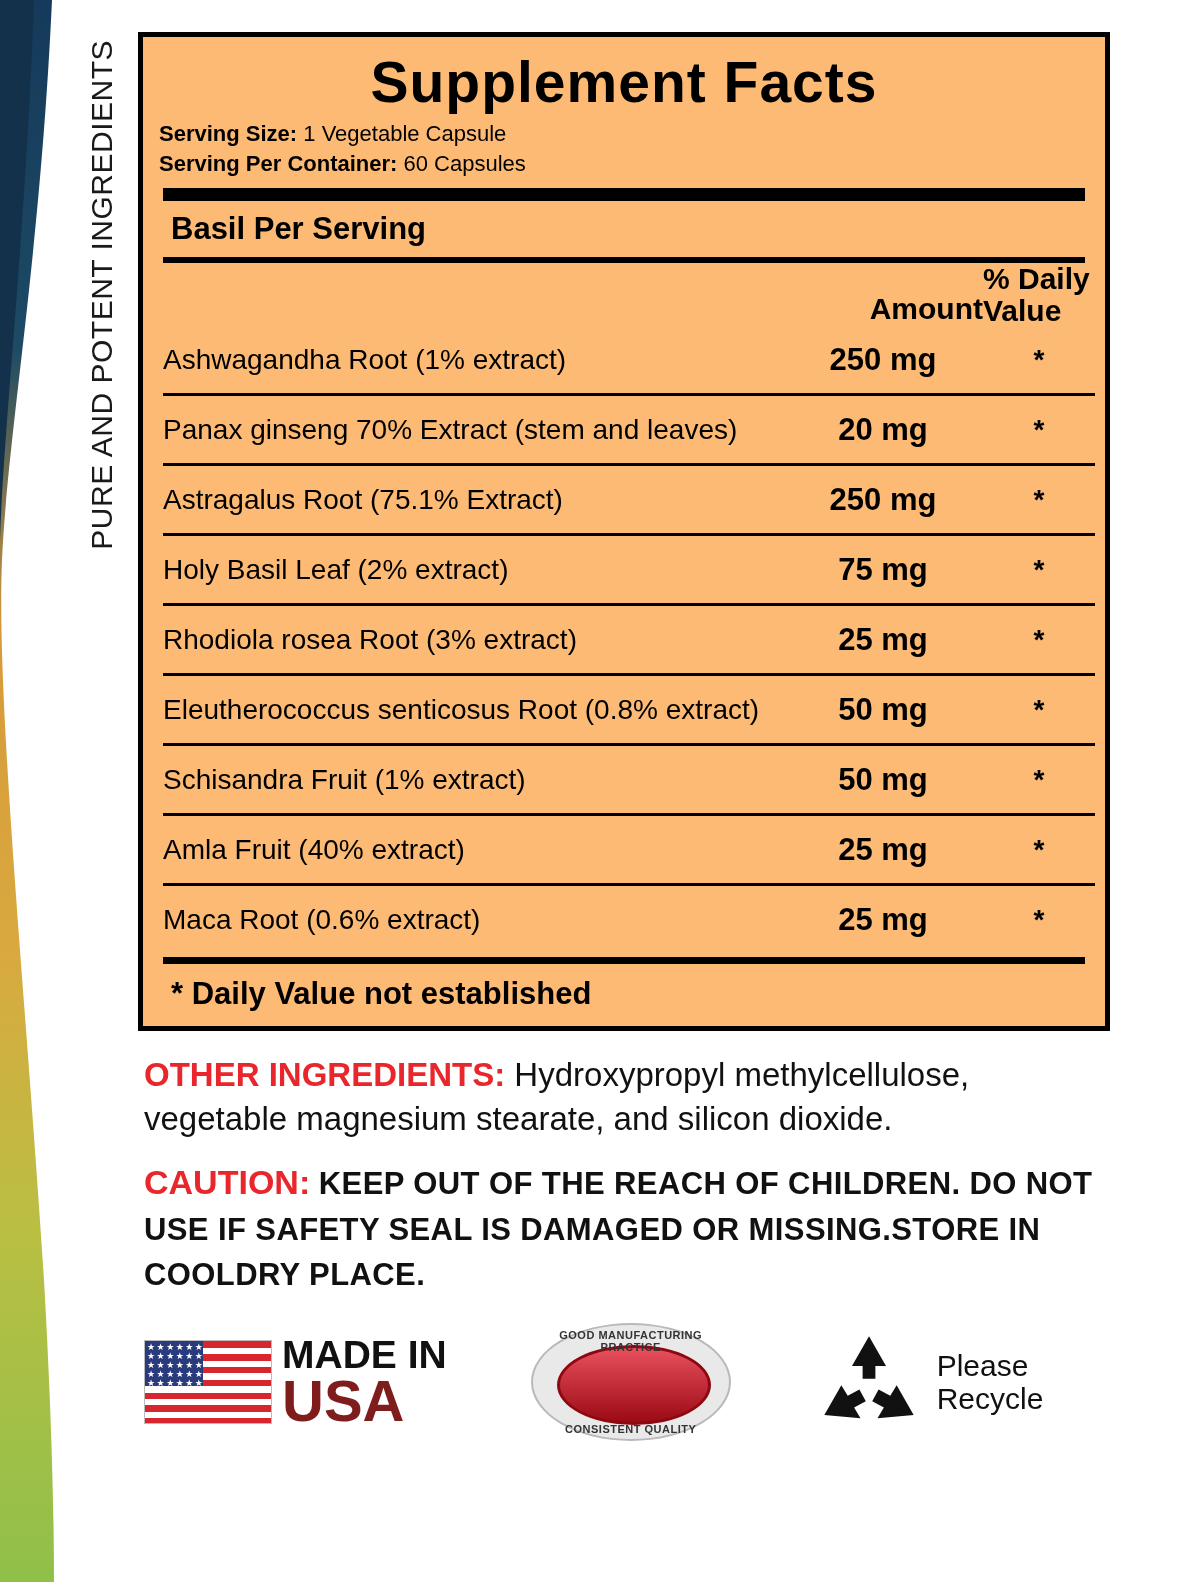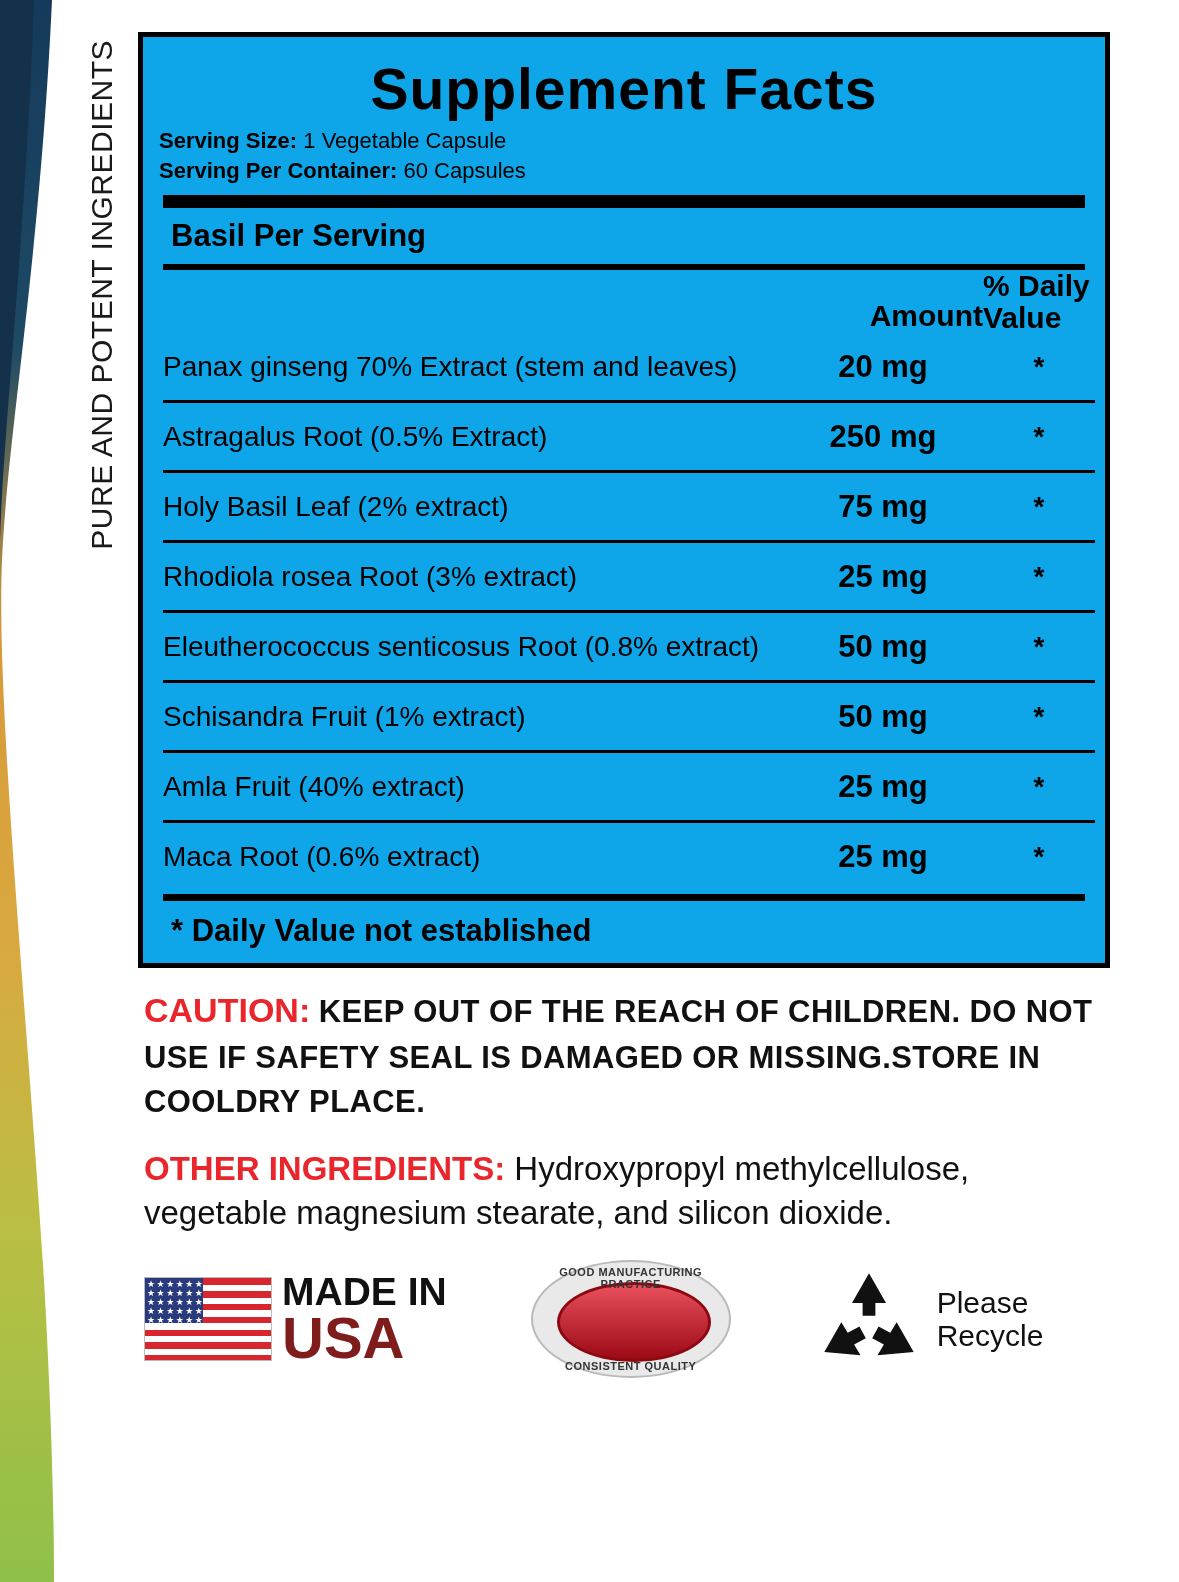--- a/index.html
+++ b/index.html
@@ -51,22 +51,22 @@
     position: absolute;
     left: 138px;
     top: 32px;
     width: 972px;
     height: 1520px;
   }
 
   
   #sf-box {
     border: 5px solid #000;
-    background: #0ea5e9;
-    padding: 7px 0 14px 0;
+    background: #fdba74;
+    padding: 0 0 14px 0;
     box-sizing: border-box;
     width: 972px;
   }
   #sf-title {
     text-align: center;
     font-weight: bold;
     font-size: 57px;
     letter-spacing: 1px;
     line-height: 1.05;
     margin: 16px 0 6px 0;
@@ -324,26 +324,31 @@
           <th></th>
           <th class="hdr-amt">Amount</th>
           <th class="hdr-dv">
             <div>% Daily</div>
             <div>Value</div>
           </th>
         </tr>
       </thead>
       <tbody>
         <tr class="ing-row">
+          <td class="ing-name">Ashwagandha Root (1% extract)</td>
+          <td class="ing-amt">250 mg</td>
+          <td class="ing-dv">*</td>
+        </tr>
+        <tr class="ing-row">
           <td class="ing-name">Panax ginseng 70% Extract (stem and leaves)</td>
           <td class="ing-amt">20 mg</td>
           <td class="ing-dv">*</td>
         </tr>
         <tr class="ing-row">
-          <td class="ing-name">Astragalus Root (0.5% Extract)</td>
+          <td class="ing-name">Astragalus Root (75.1% Extract)</td>
           <td class="ing-amt">250 mg</td>
           <td class="ing-dv">*</td>
         </tr>
         <tr class="ing-row">
           <td class="ing-name">Holy Basil Leaf (2% extract)</td>
           <td class="ing-amt">75 mg</td>
           <td class="ing-dv">*</td>
         </tr>
         <tr class="ing-row">
           <td class="ing-name">Rhodiola rosea Root (3% extract)</td>
@@ -369,30 +374,30 @@
           <td class="ing-name">Maca Root (0.6% extract)</td>
           <td class="ing-amt">25 mg</td>
           <td class="ing-dv">*</td>
         </tr>
       </tbody>
     </table>
 
     <div class="rule-close"></div>
 
     <div id="dv-note">* Daily Value not established</div>
+  </div>
+
+  <div id="other-ing">
+    <span class="red-label">OTHER INGREDIENTS:</span>
+    <span>Hydroxypropyl methylcellulose, vegetable magnesium stearate, and silicon dioxide.</span>
   </div>
 
   <div id="caution-block">
     <span class="red-label" style="font-size:34px">CAUTION:</span>
     <span id="caution-text">KEEP OUT OF THE REACH OF CHILDREN. DO NOT USE IF SAFETY SEAL IS DAMAGED OR MISSING.STORE IN COOLDRY PLACE.</span>
-  </div>
-
-  <div id="other-ing">
-    <span class="red-label">OTHER INGREDIENTS:</span>
-    <span>Hydroxypropyl methylcellulose, vegetable magnesium stearate, and silicon dioxide.</span>
   </div>
 
   <div id="badges">
 
     <div class="badge">
       <div id="flag">
         <div class="stripe" style="top:0px"></div>
         <div class="stripe" style="top:12.8px"></div>
         <div class="stripe" style="top:25.6px"></div>
         <div class="stripe" style="top:38.4px"></div>

